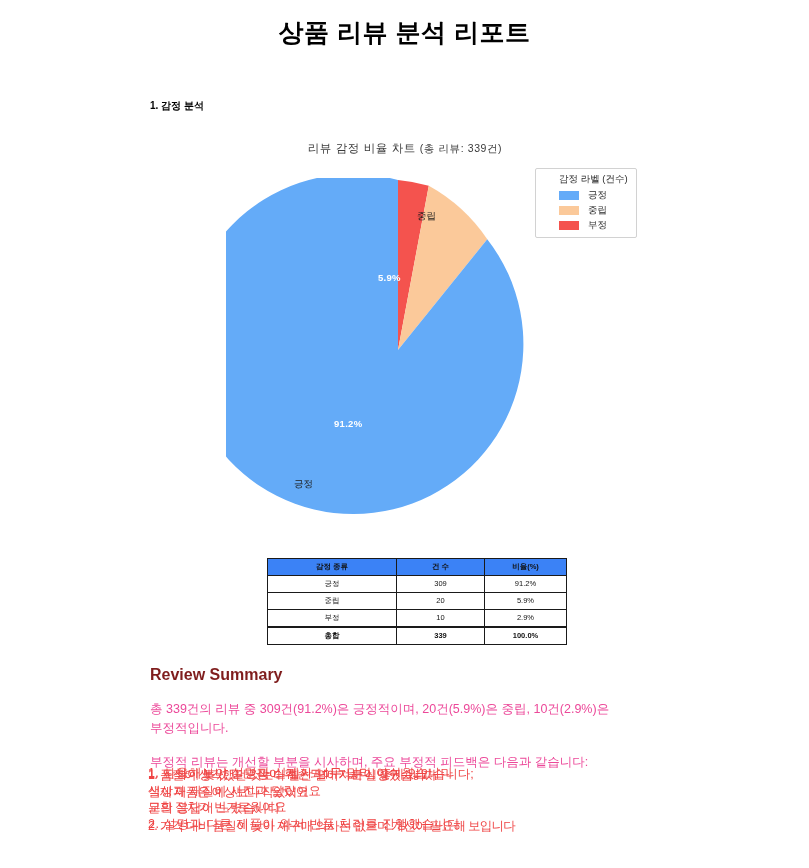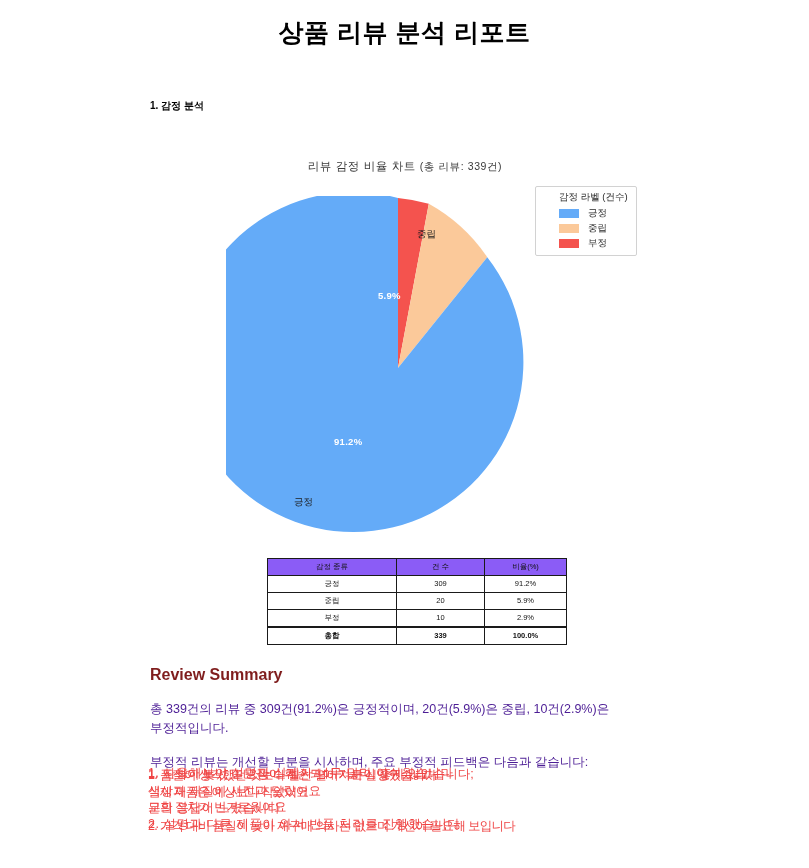--- a/index.html
+++ b/index.html
@@ -32,21 +32,21 @@
     top: 99px;
     left: 150px;
     font-size: 10px;
     font-weight: bold;
     color: #000000;
   }
 
   
   .chart-area {
     position: absolute;
-    top: 148px;
+    top: 130px;
     left: 150px;
     width: 510px;
     height: 410px;
   }
 
   .chart-title {
     position: absolute;
     top: 11px;
     left: 0;
     width: 510px;
@@ -130,22 +130,22 @@
   .stats-table td, .stats-table th {
     border: 1px solid #1a1a1a;
     height: 17px;
     text-align: center;
     font-size: 7.5px;
     color: #111111;
     padding: 0;
     line-height: 16px;
   }
   .stats-table thead th {
-    background: #8b5cf6;
-    font-weight: normal;
+    background: #3b82f6;
+    font-weight: bold;
   }
   .stats-table .col-kind  { width: 129px; }
   .stats-table .col-count { width: 88px; }
   .stats-table .col-pct   { width: 82px; }
   .stats-table tr.total-row td {
     font-weight: bold;
     border-top: 2px solid #1a1a1a;
   }
 
   
@@ -157,21 +157,21 @@
     font-weight: bold;
     color: #7f1d1d;
   }
   .summary-body {
     position: absolute;
     left: 150px;
     top: 700px;
     width: 470px;
     font-size: 12.5px;
     line-height: 19px;
-    color: #4c1d95;
+    color: #ec4899;
   }
   .summary-body p { margin: 0; }
   .summary-body p.second { margin-top: 15px; }
 
   
   .feedback-block {
     position: absolute;
     left: 148px;
     top: 766px;
     width: 520px;

